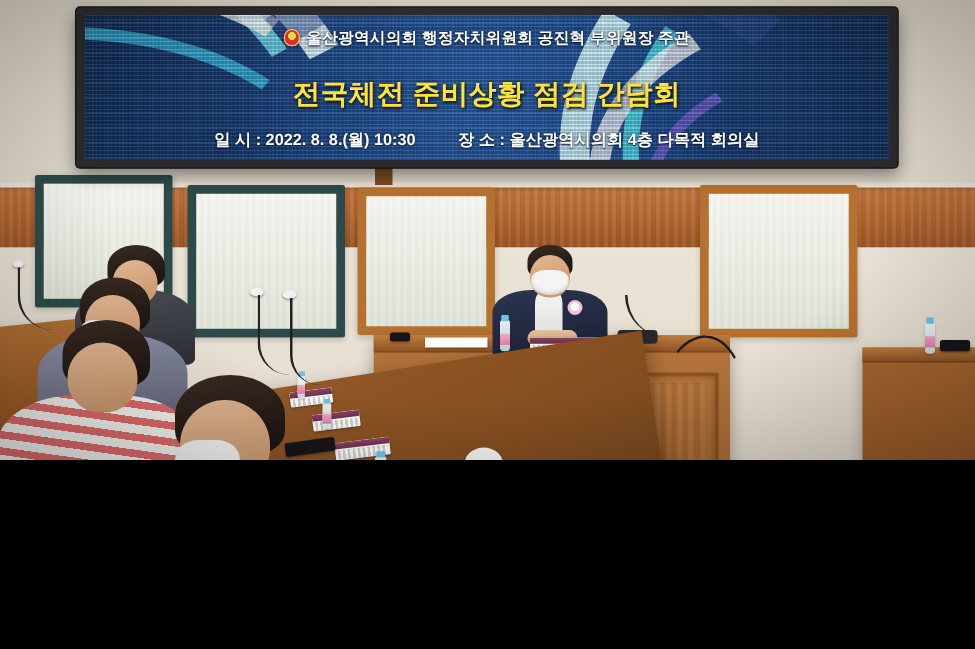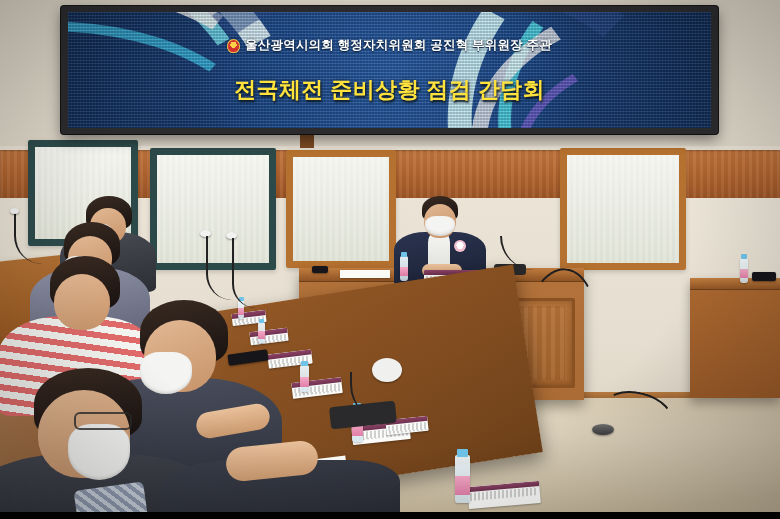--- a/index.html
+++ b/index.html
@@ -1,17 +1,17 @@
 <!DOCTYPE html>
 <html><head>
 <meta charset="utf-8">
 <style>
   html,body{margin:0;padding:0;background:#000;}
   #stage{
-    position:relative;width:780px;height:512px;overflow:hidden;
+    position:relative;width:780px;height:368px;overflow:hidden;
     font-family:"Liberation Sans","DejaVu Sans",sans-serif;
     background:#cfc4ac;
   }
   
   .wall{position:absolute;left:0;top:0;width:780px;height:430px;
         background:linear-gradient(180deg,#e6ded0 0%,#e9e2d5 40%,#e4dccd 100%);}
   
   .ceiling{position:absolute;left:0;top:0;width:780px;height:146px;
         background:linear-gradient(180deg,#d9d2c4 0%,#ded7c9 100%);}
   
@@ -161,20 +161,24 @@
         <div class="arc" style="right:-330px;top:-20px;width:540px;height:320px;border-width:16px;border-color:transparent transparent transparent #ffffff;transform:rotate(8deg);opacity:.75;"></div>
         <div class="arc" style="right:-250px;top:30px;width:430px;height:250px;border-width:9px;border-color:transparent transparent transparent #7c63d8;transform:rotate(6deg);opacity:.7;"></div>
         <div class="arc" style="left:80px;top:-60px;width:480px;height:300px;border-width:30px;border-color:#2a4f96 transparent transparent transparent;opacity:.5;"></div>
       </div>
       <div class="led-text">
         <div class="line1">
           <span class="emblem"></span>
           <span>울산광역시의회  행정자치위원회 공진혁 부위원장 주관</span>
         </div>
         <div class="line2">전국체전 준비상황 점검 간담회</div>
+        <div class="line3">
+          <span>일 시 : 2022. 8. 8.(월) 10:30</span>
+          <span>장 소 : 울산광역시의회 4층 다목적 회의실</span>
+        </div>
       </div>
       <div class="vscan"></div>
       <div class="scan"></div>
     </div>
   </div>
 
   <div class="baseboard"></div>
   <div class="floor"></div>
   <div class="floorport"></div>
   <div class="cable" style="left:600px;top:392px;width:70px;height:44px;border-width:2px;transform:rotate(14deg);"></div>

